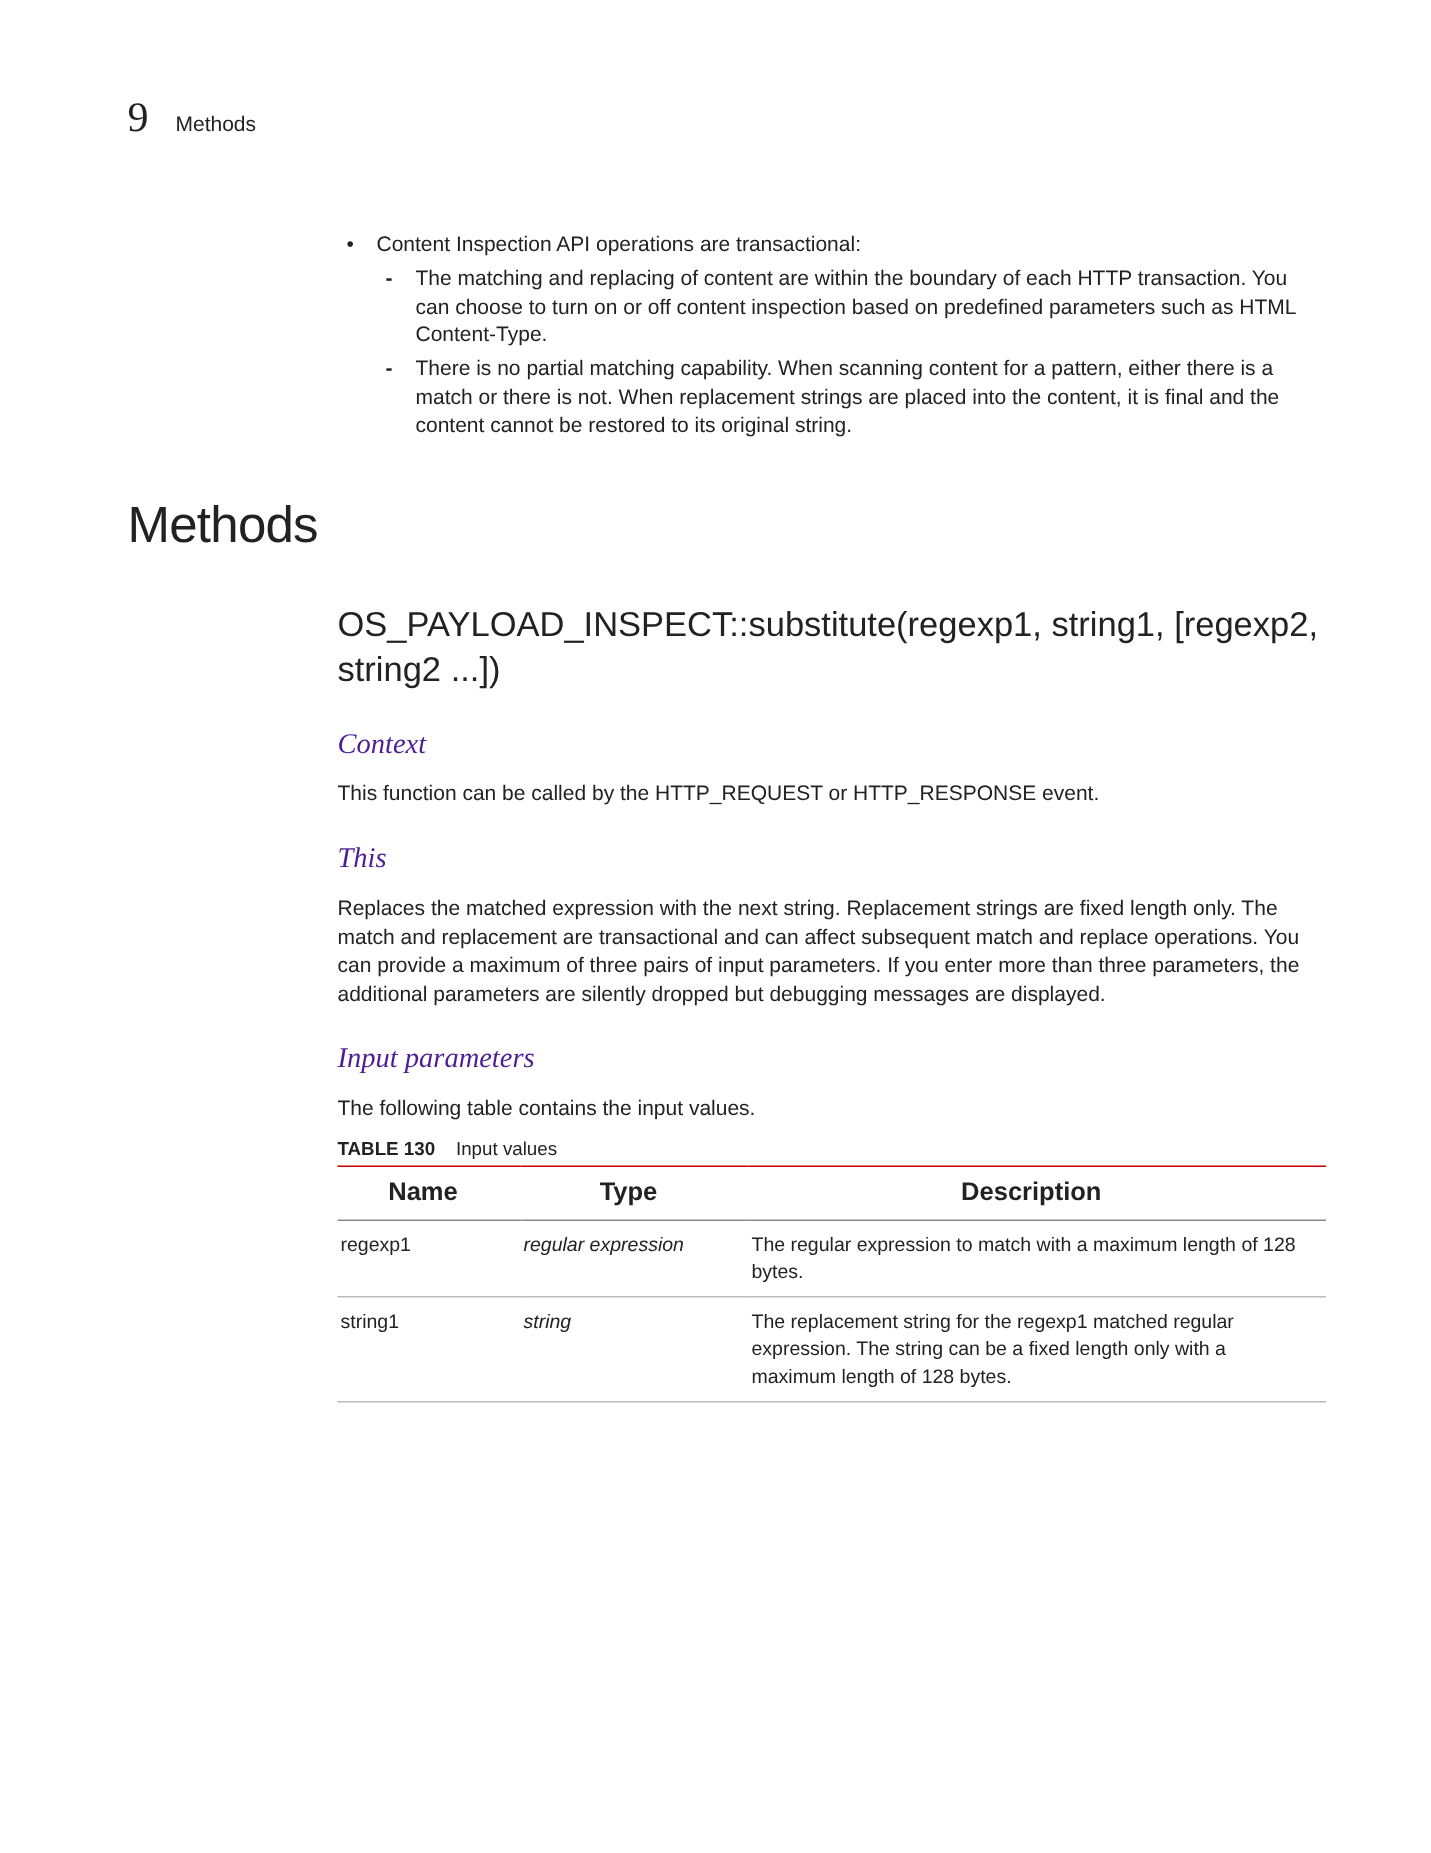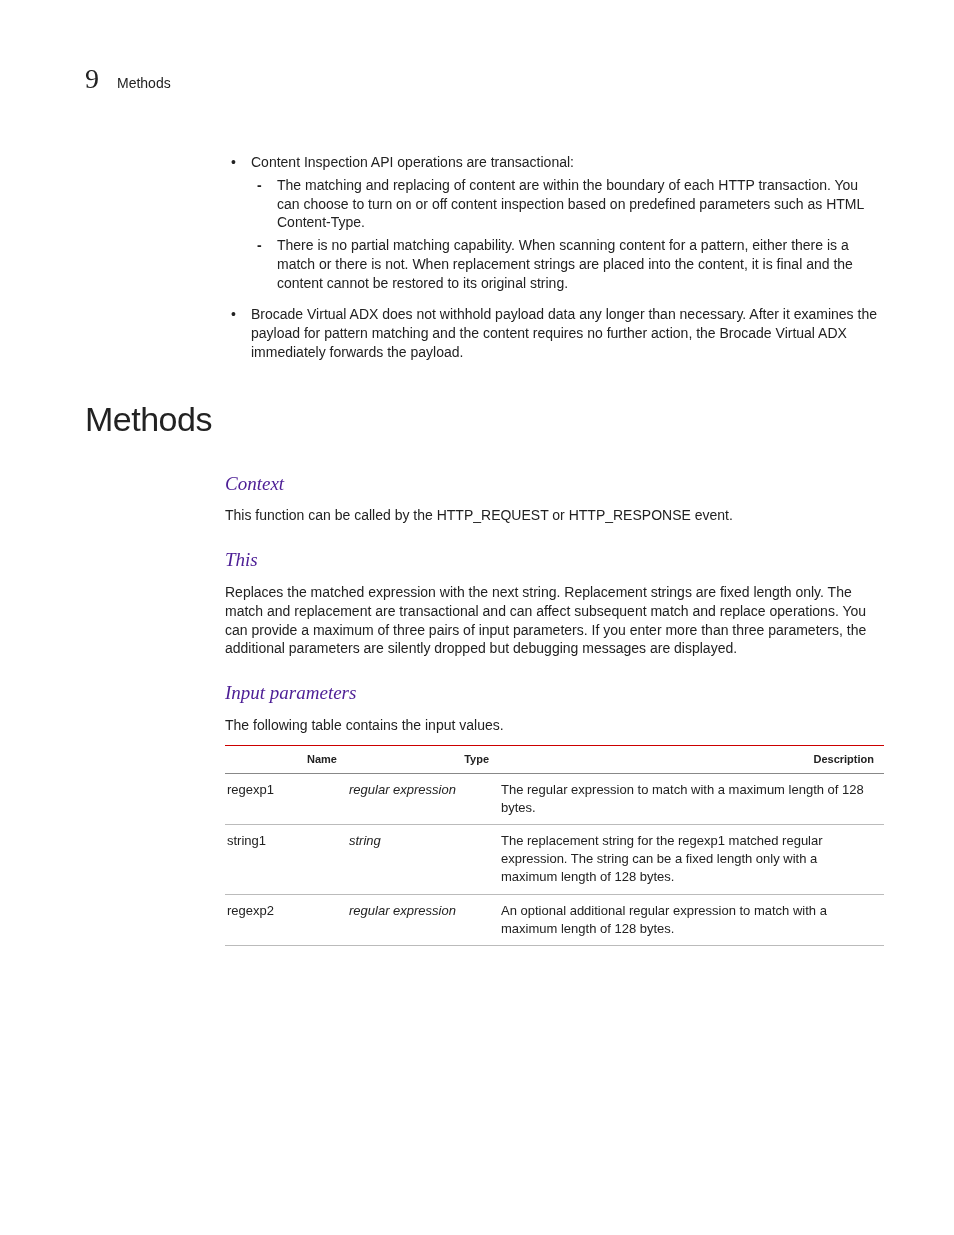--- a/index.html
+++ b/index.html
@@ -94,24 +94,24 @@
   table {
     width: 100%;
     border-collapse: collapse;
     font-size: 13px;
   }
   thead tr {
     border-top: 1.5px solid #c00;
     border-bottom: 1px solid #888;
   }
   th {
-    text-align: right;
+    text-align: center;
     font-weight: bold;
     padding: 6px 10px 6px 2px;
-    font-size: 11px;
+    font-size: 17px;
   }
   tbody tr { border-bottom: 1px solid #bbb; }
   td {
     padding: 7px 10px 7px 2px;
     vertical-align: top;
     line-height: 1.4;
   }
   td.c1 { width: 110px; }
   td.c2 { width: 140px; font-style: italic; }
 </style>
@@ -126,56 +126,54 @@
 <div class="content">
 
   <ul class="outer">
     <li>
       <span>Content Inspection API operations are transactional:</span>
       <ul class="inner">
         <li><span>The matching and replacing of content are within the boundary of each HTTP transaction. You can choose to turn on or off content inspection based on predefined parameters such as HTML Content-Type.</span></li>
         <li><span>There is no partial matching capability. When scanning content for a pattern, either there is a match or there is not. When replacement strings are placed into the content, it is final and the content cannot be restored to its original string.</span></li>
       </ul>
     </li>
-    <li><span>Brocade Virtual ADX does not withhold payload data any longer than necessary. After it examines the payload for pattern matching and the content requires no further action, the Brocade Virtual ADX immediately forwards the payload.</span></li>
   </ul>
 
   <h1 class="section">Methods</h1>
 
+  <h2 class="method">OS_PAYLOAD_INSPECT::substitute(regexp1, string1, [regexp2, string2 ...])</h2>
 
   <h3 class="sub">Context</h3>
   <p>This function can be called by the HTTP_REQUEST or HTTP_RESPONSE event.</p>
 
   <h3 class="sub">This</h3>
   <p>Replaces the matched expression with the next string. Replacement strings are fixed length only. The match and replacement are transactional and can affect subsequent match and replace operations. You can provide a maximum of three pairs of input parameters. If you enter more than three parameters, the additional parameters are silently dropped but debugging messages are displayed.</p>
 
   <h3 class="sub">Input parameters</h3>
   <p>The following table contains the input values.</p>
 
+  <div class="tbl-cap">
+    <b>TABLE 130</b>&nbsp;&nbsp;&nbsp;&nbsp;<span>Input values</span>
+  </div>
 
   <table>
     <thead>
       <tr>
         <th>Name</th>
         <th>Type</th>
         <th>Description</th>
       </tr>
     </thead>
     <tbody>
       <tr>
         <td class="c1">regexp1</td>
         <td class="c2">regular expression</td>
         <td>The regular expression to match with a maximum length of 128 bytes.</td>
       </tr>
       <tr>
         <td class="c1">string1</td>
         <td class="c2">string</td>
         <td>The replacement string for the regexp1 matched regular expression. The string can be a fixed length only with a maximum length of 128 bytes.</td>
       </tr>
-      <tr>
-        <td class="c1">regexp2</td>
-        <td class="c2">regular expression</td>
-        <td>An optional additional regular expression to match with a maximum length of 128 bytes.</td>
-      </tr>
     </tbody>
   </table>
 
 </div>
 
 </body></html>

